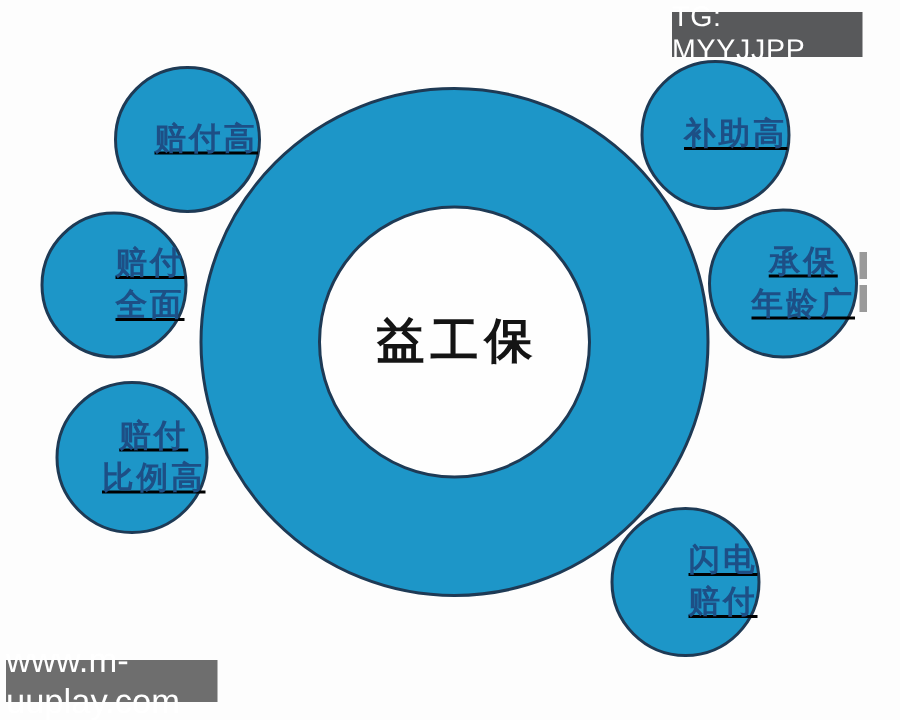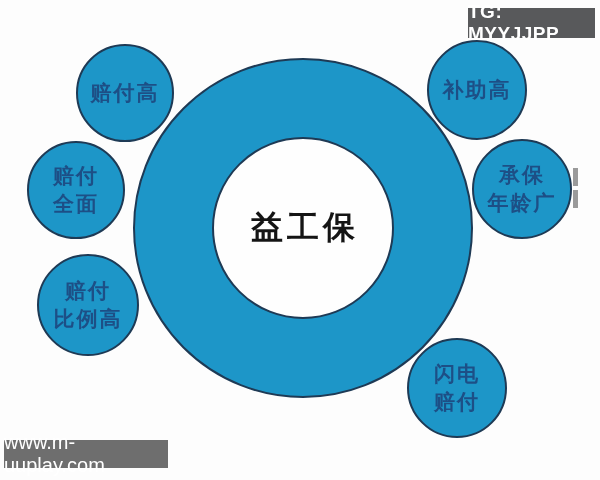--- a/index.html
+++ b/index.html
@@ -51,63 +51,63 @@
   }
   
   .node {
     position: absolute;
     box-sizing: border-box;
     border-radius: 50%;
     background: #1d96c8;
     border: 2px solid #1e3a55;
     display: flex;
     align-items: center;
-    justify-content: center;
+    justify-content: flex-end;
     text-align: center;
+    text-decoration: underline;
   }
   .node-label {
     font-size: 21px;
     line-height: 1.35;
     color: #1d4f86;
     font-weight: bold;
     white-space: pre-line;
     letter-spacing: 2px;
   }
   .n1 { left: 76px;  top: 44px;  width: 98px;  height: 98px;  }
   .n2 { left: 27px;  top: 141px; width: 98px;  height: 98px;  }
   .n3 { left: 37px;  top: 254px; width: 102px; height: 102px; }
   .n4 { left: 427px; top: 40px;  width: 100px; height: 100px; }
   .n5 { left: 472px; top: 139px; width: 100px; height: 100px; }
   .n6 { left: 470px; top: 244px; width: 100px; height: 100px; }
   .n7 { left: 407px; top: 338px; width: 100px; height: 100px; }
   
   .tg-badge {
     position: absolute;
-    left: 468px;
+    left: 448px;
     top: 8px;
     width: 127px;
     height: 30px;
     background: #58595b;
     color: #ffffff;
     font-size: 19px;
     display: flex;
     align-items: center;
     justify-content: center;
     letter-spacing: 0.5px;
-    font-weight: bold;
   }
   .watermark {
     position: absolute;
     left: 4px;
     top: 440px;
-    width: 164px;
+    width: 141px;
     height: 28px;
     background: #6e6e6e;
     color: #ffffff;
-    font-size: 20px;
+    font-size: 23px;
     display: flex;
     align-items: center;
     justify-content: center;
   }
   
   .edge-artifact {
     position: absolute;
     width: 5px;
     background: #9a9a9a;
     left: 573px;

